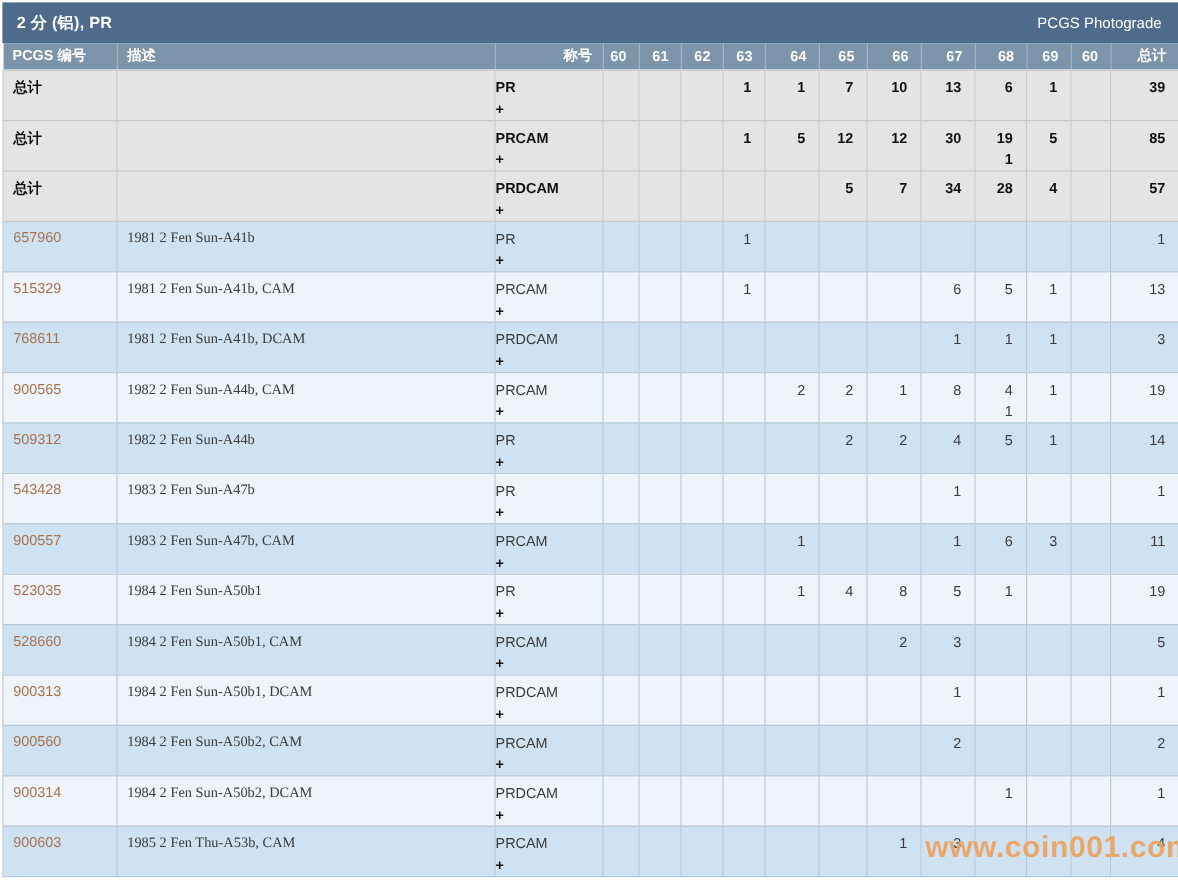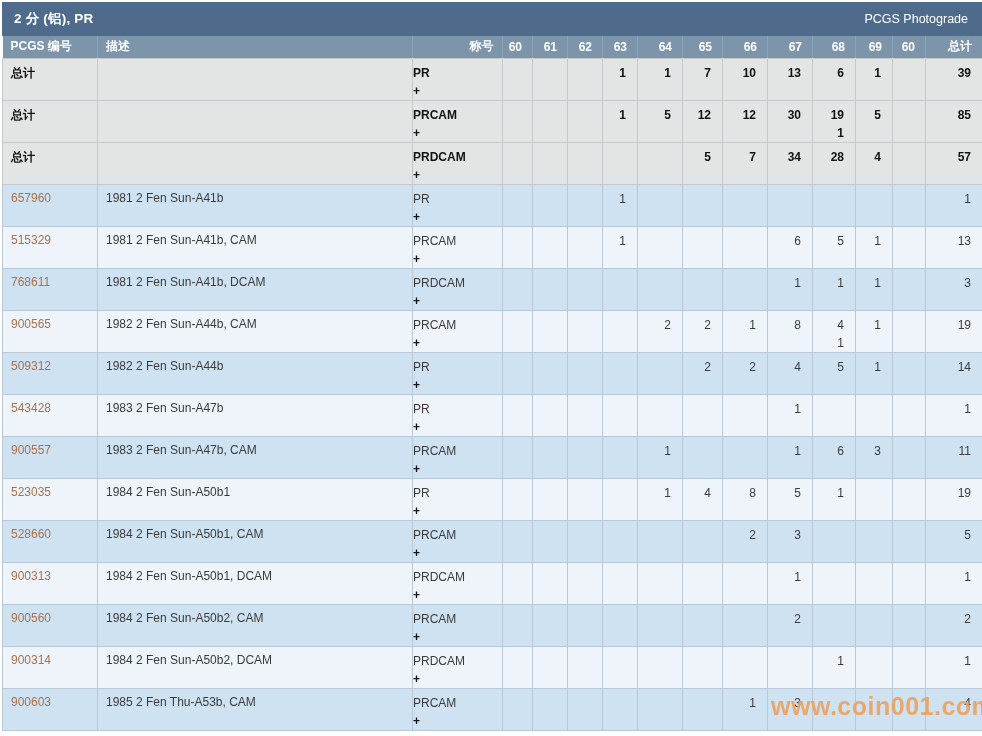--- a/index.html
+++ b/index.html
@@ -26,21 +26,21 @@
   .cell-left { padding-left:8px; text-align:left; }
   .l1, .l2 { height:16px; line-height:16px; white-space:nowrap; overflow:hidden; }
   .l2 { margin-top:2px; }
   td.c-num .l1, td.c-num .l2 { text-align:right; padding-right:11px; }
   td.c-des .l1, td.c-des .l2 { }
   td.c-des .l2 { font-weight:bold; color:#111; }
   tr.sum td.c-des .l1 { font-weight:bold; }
 
   a.pcgs-link { color:#a8724e; text-decoration:none; font-size:12px; }
   .sum-label { font-weight:bold; color:#111; }
-  .desc-text { color:#3b3b3b; }
+  .desc-text { color:#3b3b3b;font-family:Liberation Serif, serif; }
 
   .watermark { position:absolute; left:771px; top:692px; font-size:25px; font-weight:bold;
                color:#eca35f; opacity:.92; letter-spacing:.5px; pointer-events:none; }
 </style>
 </head>
 <body>
 
 <div class="page">
 
   <div class="topbar">

